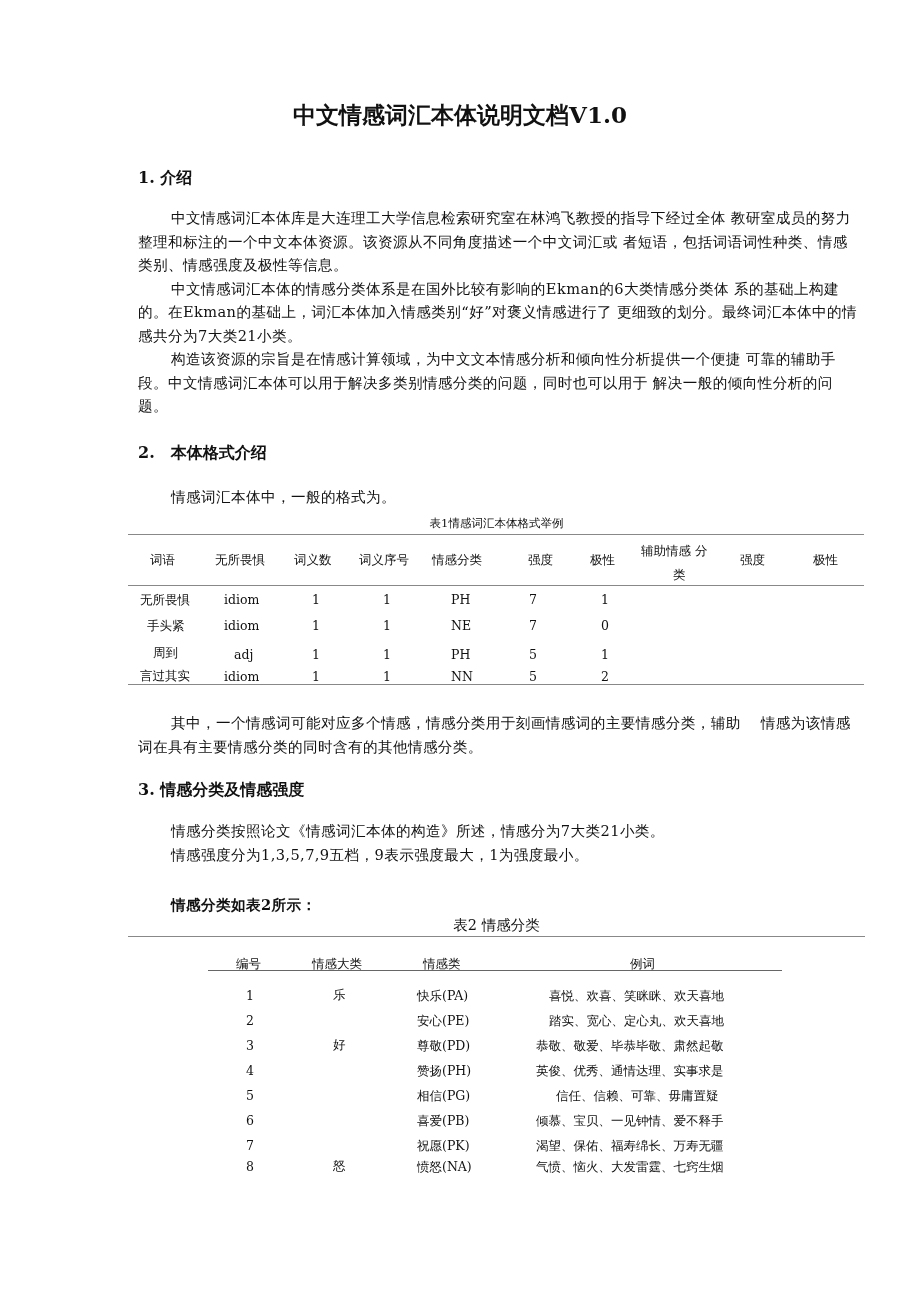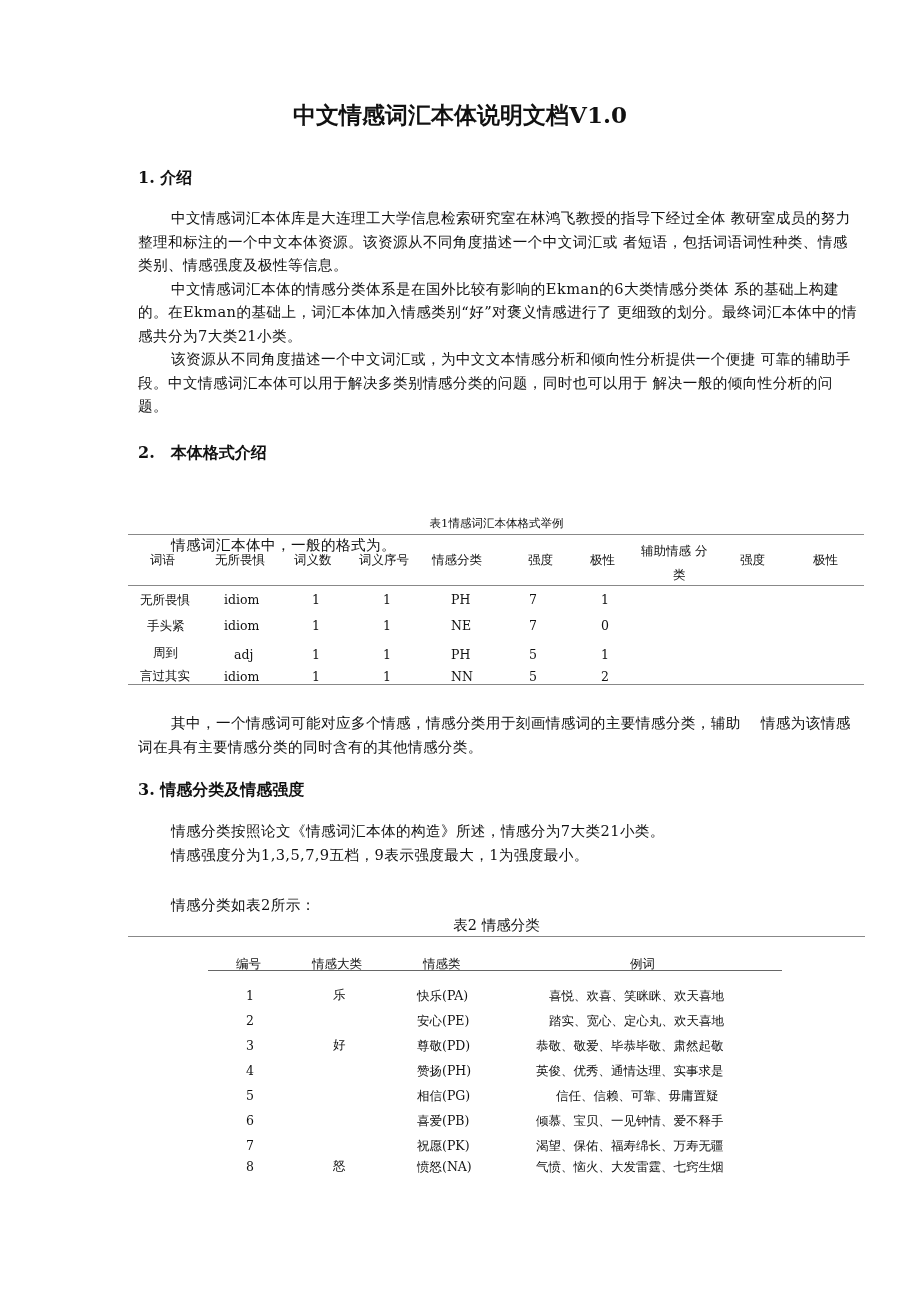--- a/index.html
+++ b/index.html
@@ -17,25 +17,25 @@
 </style>
 </head>
 <body>
 
 <div class="abs title">中文情感词汇本体说明文档V1.0</div>
 
 <div class="abs h" style="left:138px; top:168px;">1. 介绍</div>
 <div class="abs para" style="top:206px;">
   <p>中文情感词汇本体库是大连理工大学信息检索研究室在林鸿飞教授的指导下经过全体 教研室成员的努力整理和标注的一个中文本体资源。该资源从不同角度描述一个中文词汇或 者短语，包括词语词性种类、情感类别、情感强度及极性等信息。</p>
   <p>中文情感词汇本体的情感分类体系是在国外比较有影响的Ekman的6大类情感分类体 系的基础上构建的。在Ekman的基础上，词汇本体加入情感类别“好”对褒义情感进行了 更细致的划分。最终词汇本体中的情感共分为7大类21小类。</p>
-  <p>该资源从不同角度描述一个中文词汇或，为中文文本情感分析和倾向性分析提供一个便捷 可靠的辅助手段。中文情感词汇本体可以用于解决多类别情感分类的问题，同时也可以用于 解决一般的倾向性分析的问题。</p>
+  <p>构造该资源的宗旨是在情感计算领域，为中文文本情感分析和倾向性分析提供一个便捷 可靠的辅助手段。中文情感词汇本体可以用于解决多类别情感分类的问题，同时也可以用于 解决一般的倾向性分析的问题。</p>
 </div>
 
 <div class="abs h" style="left:138px; top:443px;">2.　本体格式介绍</div>
-<div class="abs para" style="top:485px;margin-top:48px;">
+<div class="abs para" style="top:485px;">
   <p>情感词汇本体中，一般的格式为。</p>
 </div>
 
 <div class="abs caption" style="left:130px; width:733px; top:516px;">表1情感词汇本体格式举例</div>
 <div class="line" style="left:128px; width:736px; top:534px;"></div>
 <div class="abs t1" style="left:0; top:0; width:896px; height:700px;">
   <span style="left:150px; top:552px;">词语</span>
   <span style="left:215px; top:552px;">无所畏惧</span>
   <span style="left:294px; top:552px;">词义数</span>
   <span style="left:359px; top:552px;">词义序号</span>
@@ -84,21 +84,21 @@
 
 <div class="abs para" style="top:711px;">
   <p>其中，一个情感词可能对应多个情感，情感分类用于刻画情感词的主要情感分类，辅助　 情感为该情感词在具有主要情感分类的同时含有的其他情感分类。</p>
 </div>
 
 <div class="abs h" style="left:138px; top:780px;">3.  情感分类及情感强度</div>
 <div class="abs para" style="top:819px; left:171px; width:690px;">
   <div>情感分类按照论文《情感词汇本体的构造》所述，情感分为7大类21小类。</div>
   <div>情感强度分为1,3,5,7,9五档，9表示强度最大，1为强度最小。</div>
 </div>
-<div class="abs para" style="top:893px; left:171px; width:690px;">情感分类如表2所示：</div>
+<div class="abs para" style="top:893px; left:171px; width:690px;font-weight:bold;">情感分类如表2所示：</div>
 
 <div class="abs caption" style="left:128px; width:737px; top:916px; font-size:14.5px;">表2 情感分类</div>
 <div class="line" style="left:128px; width:737px; top:936px;"></div>
 <div class="abs t2" style="left:0; top:1px; width:865px; height:1302px;">
   <span style="left:236px; top:955px;">编号</span>
   <span style="left:312px; top:955px;">情感大类</span>
   <span style="left:423px; top:955px;">情感类</span>
   <span style="left:630px; top:955px;">例词</span>
 
   <span style="left:246px; top:987px;">1</span>

